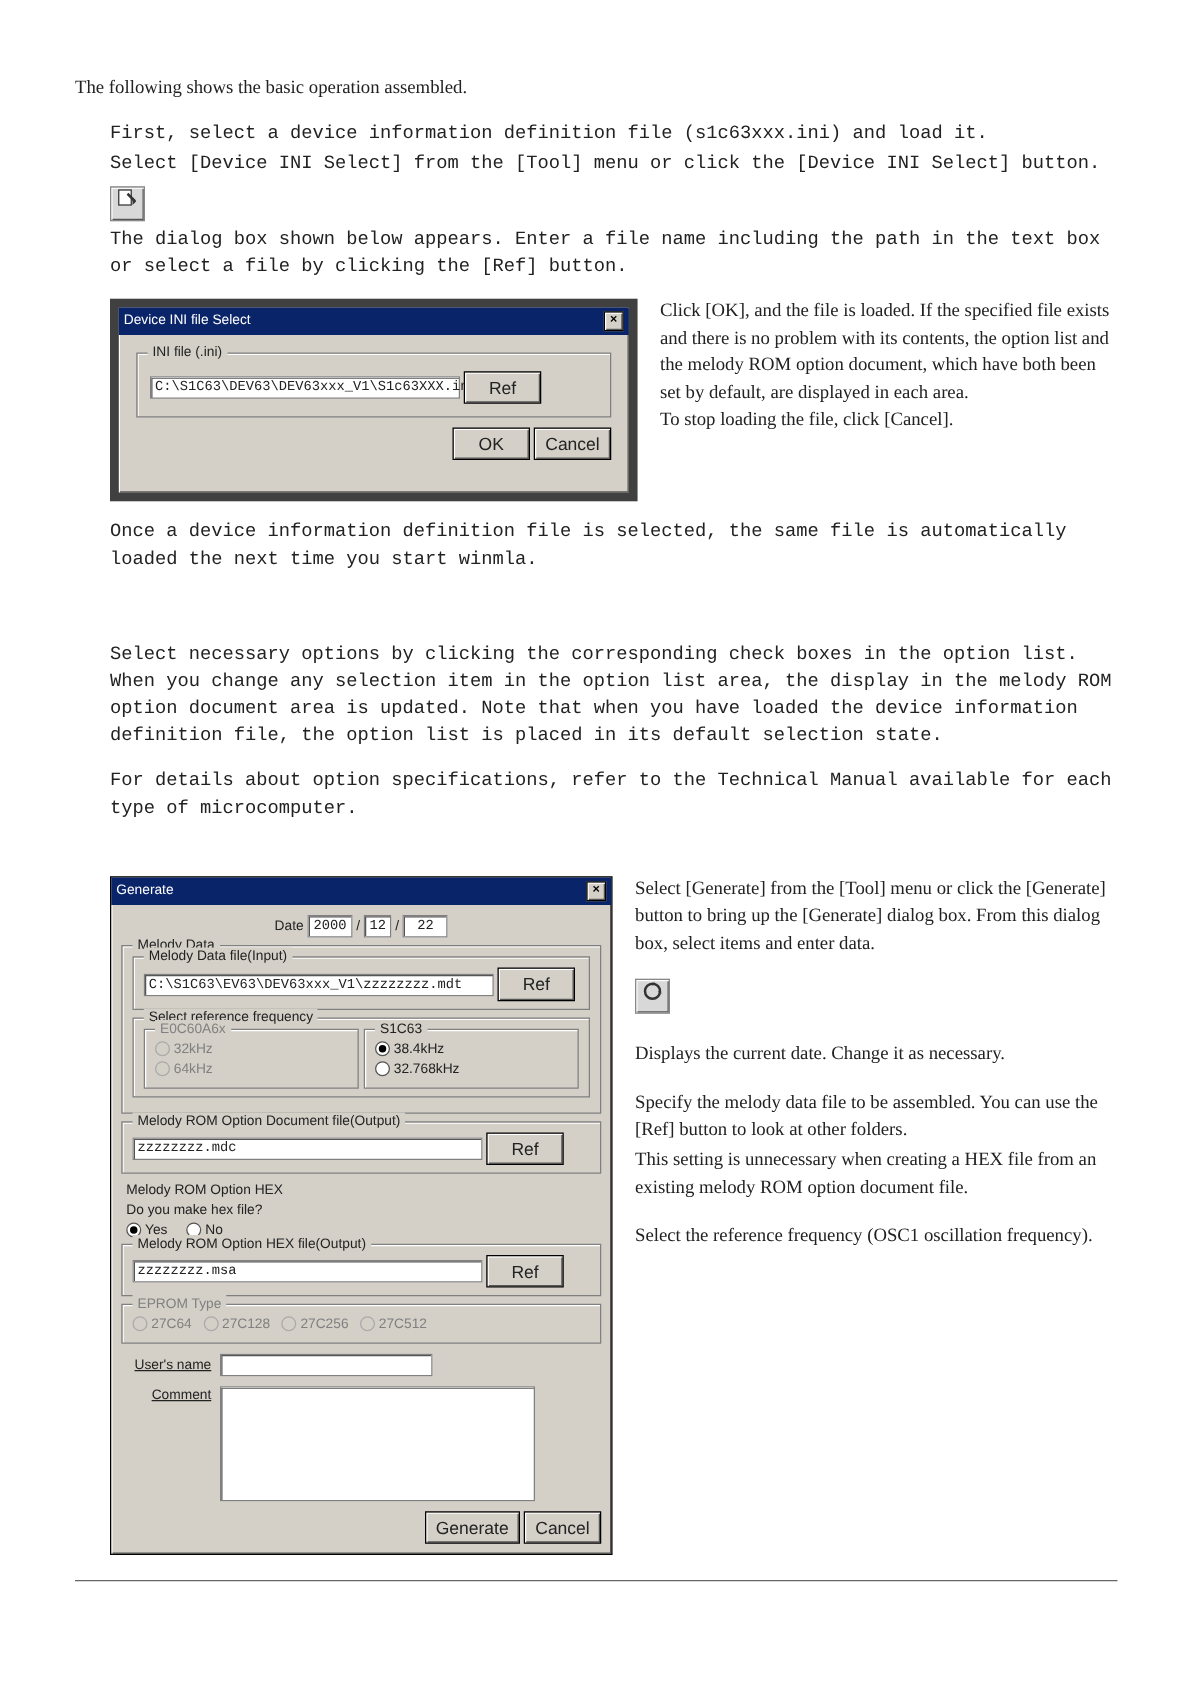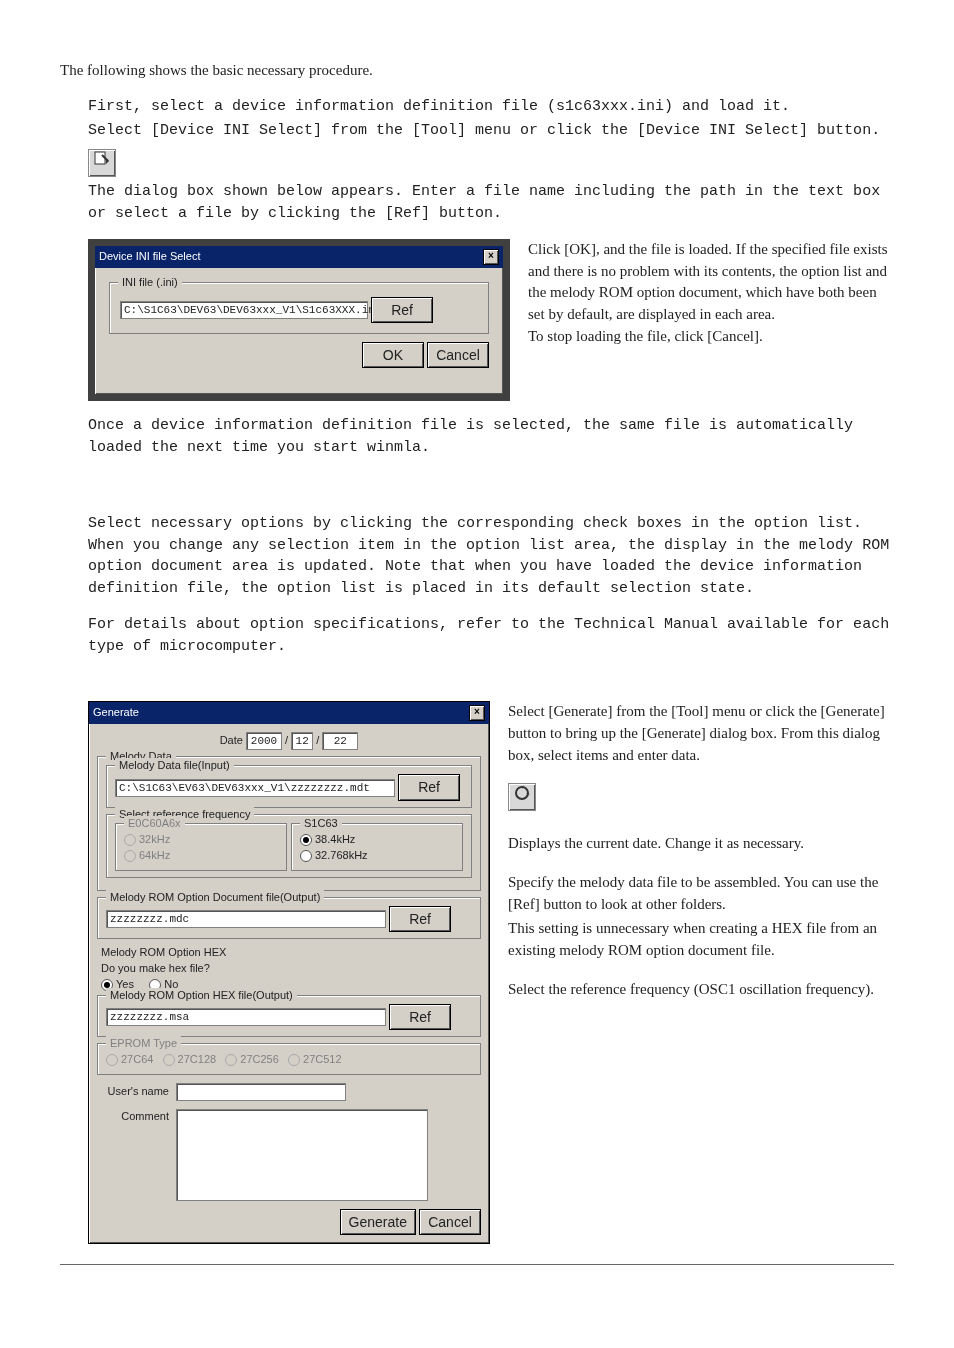--- a/index.html
+++ b/index.html
@@ -144,27 +144,27 @@
   .freq-cols > div { flex: 1; }
   .comment-box {
     background: #fff;
     border: 1px solid #808080;
     box-shadow: inset 1px 1px #555;
     height: 90px;
     width: 250px;
     display: inline-block;
     vertical-align: top;
   }
-  .label-inline { display: inline-block; width: 72px; text-align: right; margin-right: 4px; }
+  .label-inline { display: inline-block; width: 72px; text-align: right; margin-right: 4px; text-decoration: underline; }
   .hr { border-top: 1px solid #666; margin-top: 20px; }
 </style>
 </head>
 <body>
 
-<p class="para">The following shows the basic necessary procedure.</p>
+<p class="para">The following shows the basic operation assembled.</p>
 
 <div class="indent">
   <p class="para" style="margin-bottom:2px;">First, select a device information definition file (s1c63xxx.ini) and load it.</p>
   <p class="para" style="margin-bottom:6px;">Select [Device INI Select] from the [Tool] menu or click the [Device INI Select] button.</p>
   <div class="icon-btn">
     <svg width="18" height="18" viewBox="0 0 18 18">
       <rect x="2" y="2" width="10" height="12" fill="#fff" stroke="#333"></rect>
       <path d="M9 5 L15 11" stroke="#333" stroke-width="2" fill="none"></path>
       <path d="M13 8 L16 11 L13 14" fill="#333"></path>
     </svg>

